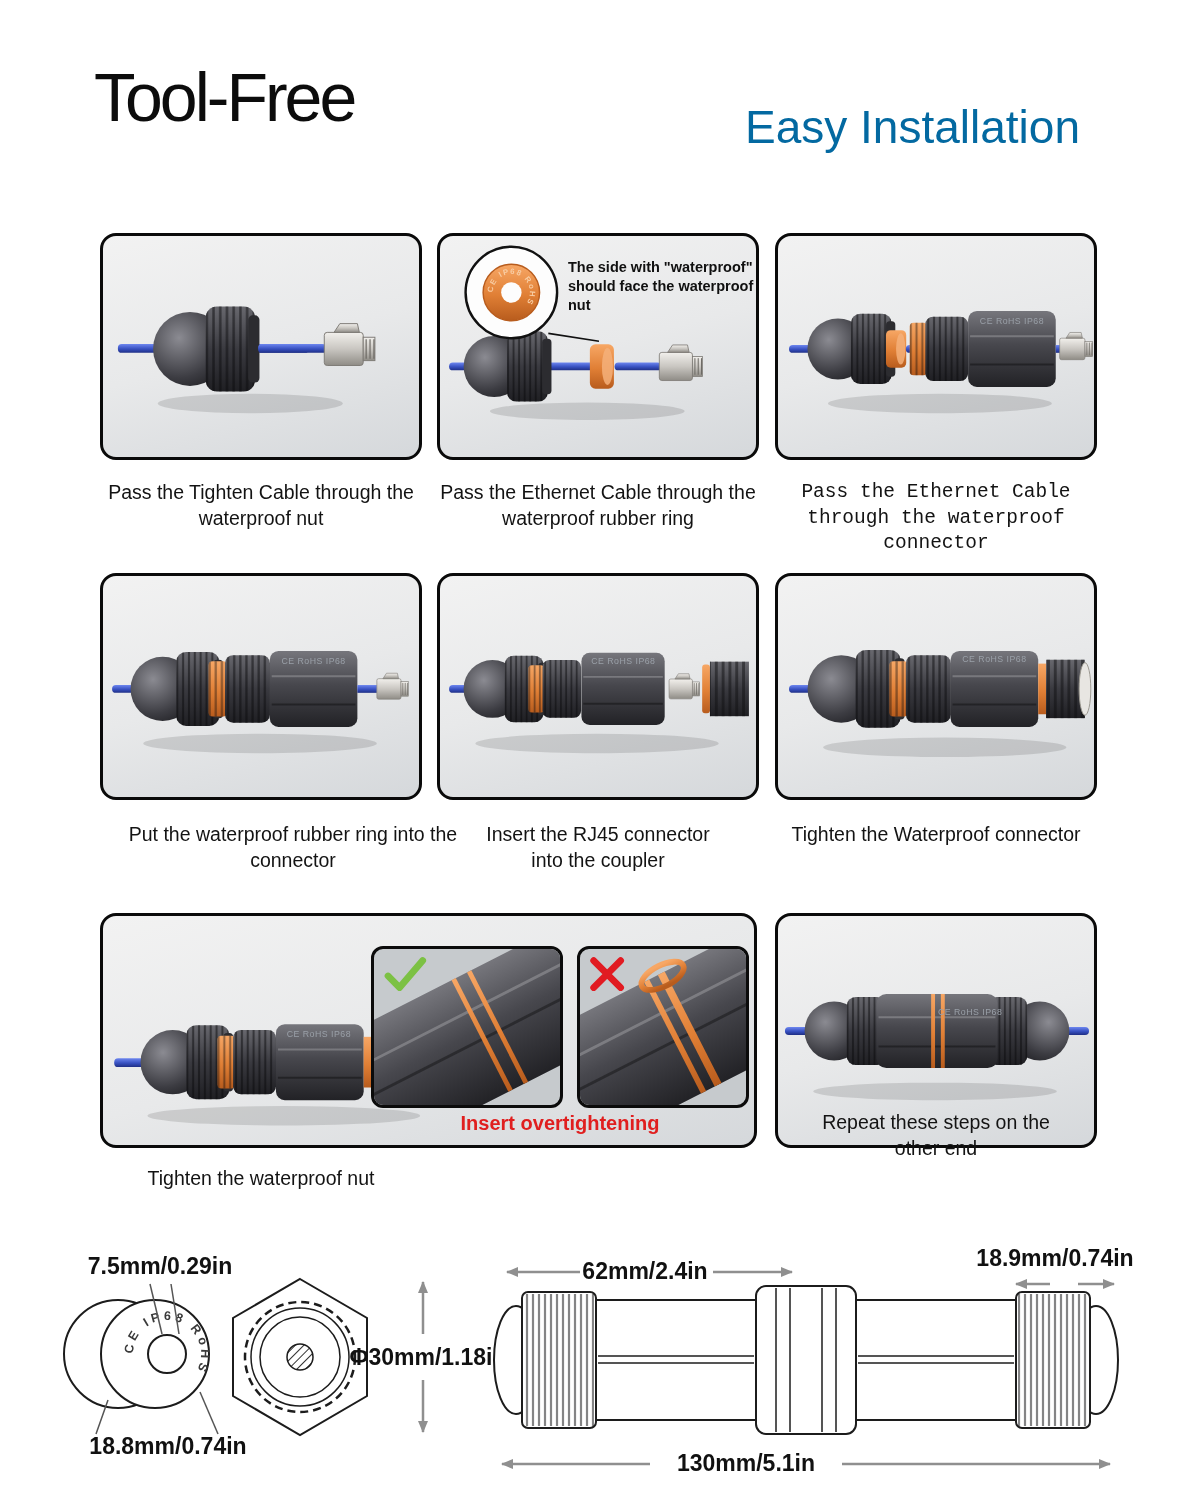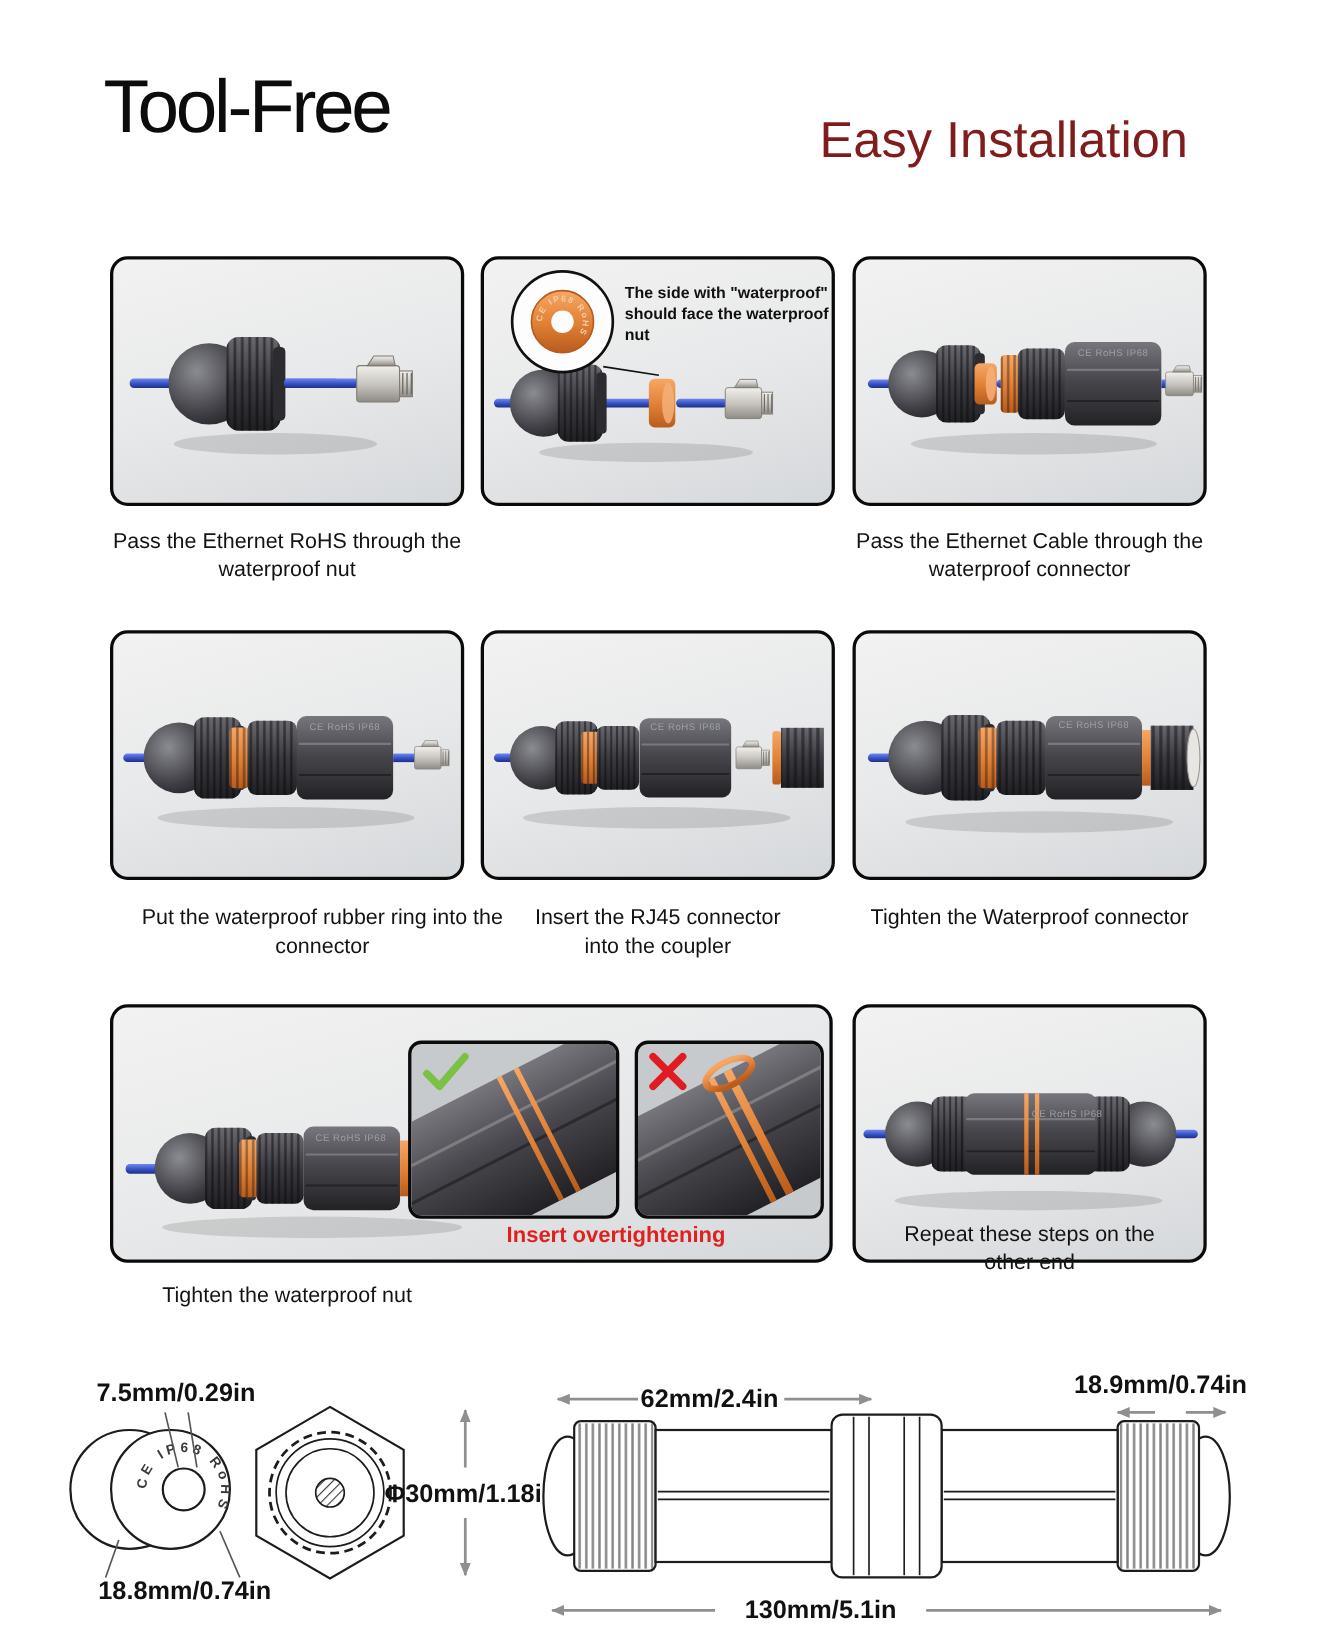--- a/index.html
+++ b/index.html
@@ -1,19 +1,19 @@
 <!DOCTYPE html>
 <html><head>
 <meta charset="utf-8">
 <style>
   html,body{margin:0;padding:0;background:#ffffff;}
   .page{position:relative;width:1200px;height:1500px;background:#ffffff;overflow:hidden;
         font-family:"Liberation Sans",sans-serif;color:#131313;}
   .title{position:absolute;left:94px;top:62px;font-size:68px;font-weight:400;letter-spacing:-3px;line-height:1.05;color:#0c0c0c;}
-  .subtitle{position:absolute;left:745px;top:100px;font-size:46px;font-weight:400;color:#7f1d1d;}
+  .subtitle{position:absolute;left:745px;top:100px;font-size:46px;font-weight:400;color:#0369a1;}
   .card{position:absolute;width:322px;height:227px;border:3px solid #0a0a0a;border-radius:16px;
         background:linear-gradient(165deg,#f2f2f2 0%,#e8e9ea 50%,#d5d8db 100%);
         overflow:hidden;box-sizing:border-box;}
   .card svg{display:block;width:100%;height:100%;}
   .cap{position:absolute;text-align:center;font-size:19.5px;line-height:1.32;color:#131313;}
   .callout{position:absolute;left:128px;top:22px;width:186px;font-size:14.5px;font-weight:700;line-height:1.3;color:#101010;}
   .subpanel{position:absolute;border:3px solid #0b0b0b;border-radius:12px;overflow:hidden;background:#c6cacd;box-sizing:border-box;}
   .warn{position:absolute;left:268px;top:196px;width:378px;text-align:center;font-size:20px;font-weight:700;color:#e01f1f;}
   svg text{font-family:"Liberation Sans",sans-serif;}
   .dimlabel{font-size:23px;font-weight:700;fill:#111;}
@@ -167,22 +167,23 @@
           <use href="#sHexBody"></use>
         </g>
       <text x="239" y="90" text-anchor="middle" class="bodymark">CE RoHS IP68</text>
       <rect x="284" y="112" width="14" height="8" fill="url(#gCable)"></rect>
       <g transform="translate(288,116) scale(.65)">
           <use href="#sRj45"></use>
         </g>
     </svg>
   </div>
 
-  <div class="cap" style="left:91px;top:480px;width:340px;">Pass the Ethernet RoHS through the waterproof nut</div>
-  <div class="cap" style="left:766px;top:480px;width:340px;">Pass the Ethernet Cable through the waterproof connector</div>
+  <div class="cap" style="left:91px;top:480px;width:340px;">Pass the Tighten Cable through the waterproof nut</div>
+  <div class="cap" style="left:428px;top:480px;width:340px;">Pass the Ethernet Cable through the waterproof rubber ring</div>
+  <div class="cap" style="left:766px;top:480px;width:340px;font-family:Liberation Mono, monospace;">Pass the Ethernet Cable through the waterproof connector</div>
 
   <div class="card" style="left:100px;top:573px;">
     <svg viewBox="0 0 322 227">
       <ellipse cx="160" cy="172" rx="120" ry="10" fill="rgba(0,0,0,.12)"></ellipse>
       <rect x="8" y="112" width="50" height="8" rx="4" fill="url(#gCable)"></rect>
       <g transform="translate(66,116)">
           <use href="#sNut"></use>
         </g>
       <g transform="translate(124,116) scale(1.05)">
           <use href="#sCollar"></use>

